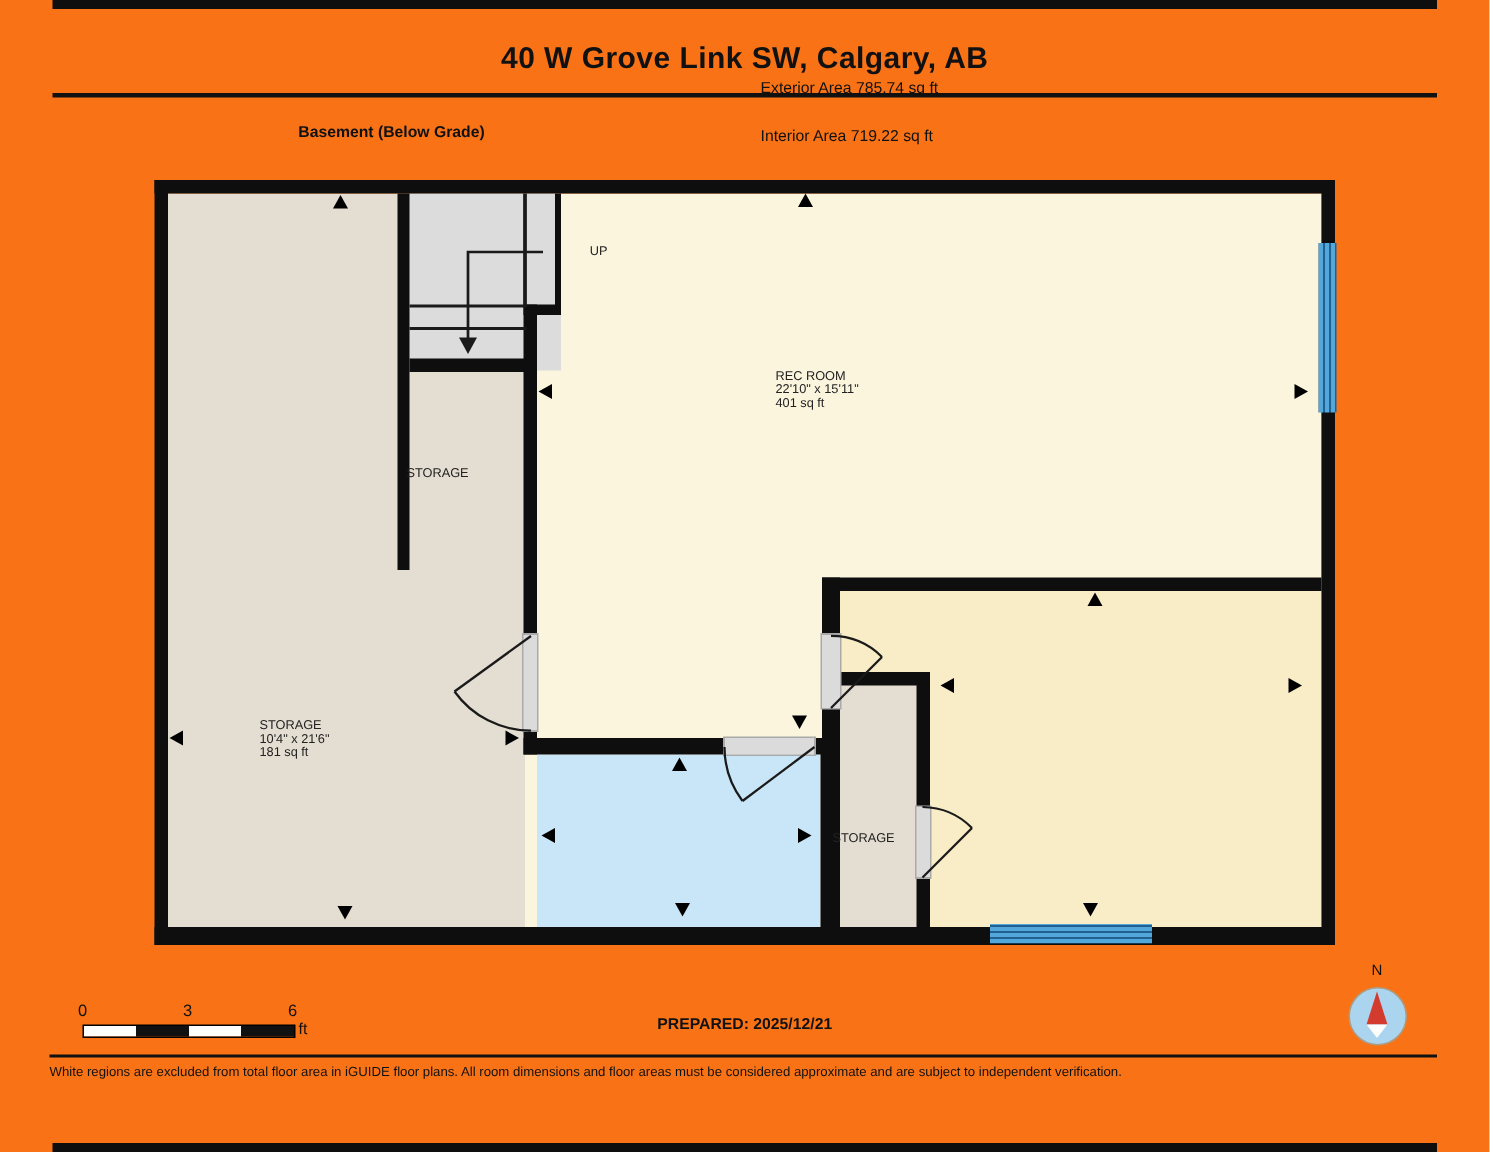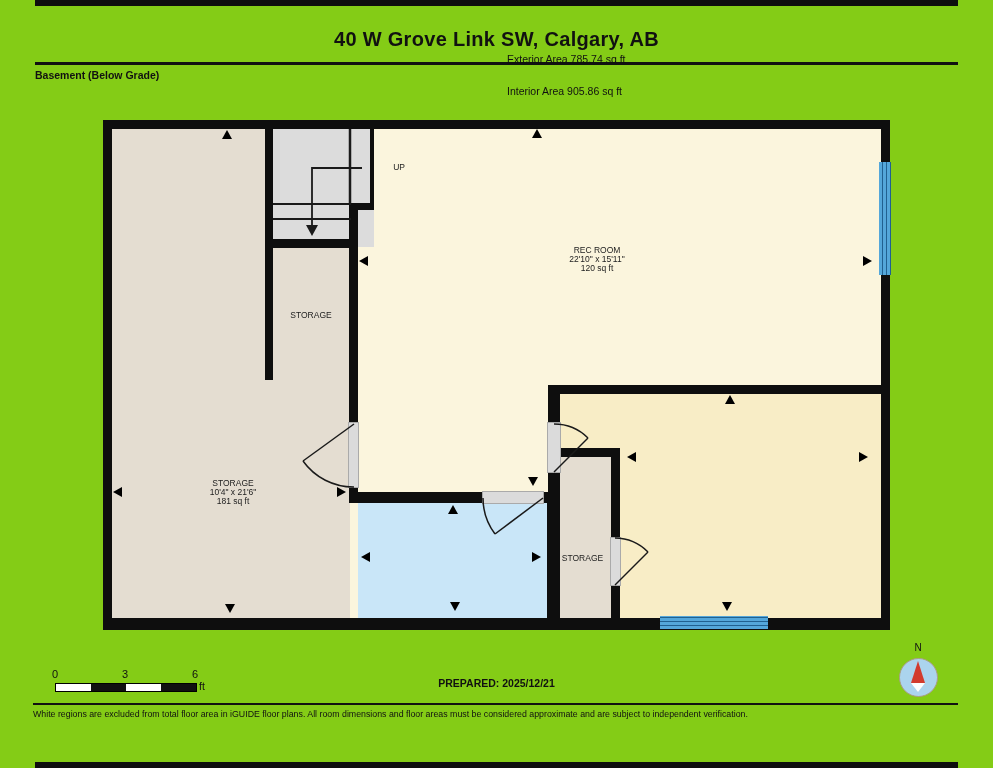--- a/index.html
+++ b/index.html
@@ -1,26 +1,26 @@
 <!DOCTYPE html>
 <html><head>
 <meta charset="utf-8">
 <style>
   html,body{margin:0;padding:0;background:#fff;}
-  .page{position:relative;width:993px;height:768px;background:#84cc16;
+  .page{position:relative;width:993px;height:768px;background:#f97316;
         font-family:"Liberation Sans",sans-serif;color:#1a1a1a;overflow:hidden;}
   .bar{position:absolute;background:#0e0e0e;}
   .rule{position:absolute;background:#111;}
   .wall{position:absolute;background:#0e0e0e;}
   .fill{position:absolute;}
   .door{position:absolute;background:#dbdbdb;outline:1px solid #aaa;}
   .title{position:absolute;left:0;top:28px;width:993px;text-align:center;
          font-size:20px;font-weight:bold;letter-spacing:.3px;color:#111;}
   .subhdr{position:absolute;font-size:10.5px;color:#111;}
-  .room-label{position:absolute;text-align:center;font-size:8.5px;line-height:9px;color:#222;}
+  .room-label{position:absolute;text-align:left;font-size:8.5px;line-height:9px;color:#222;}
   .arrow{position:absolute;width:0;height:0;}
   .arrow-up{border-left:5px solid transparent;border-right:5px solid transparent;border-bottom:9px solid #000;}
   .arrow-down{border-left:5px solid transparent;border-right:5px solid transparent;border-top:9px solid #000;}
   .arrow-left{border-top:5px solid transparent;border-bottom:5px solid transparent;border-right:9px solid #000;}
   .arrow-right{border-top:5px solid transparent;border-bottom:5px solid transparent;border-left:9px solid #000;}
   .window-v{position:absolute;background:repeating-linear-gradient(90deg,#54a7da 0 3px,#216190 3px 4px);}
   .window-h{position:absolute;background:repeating-linear-gradient(0deg,#54a7da 0 3px,#216190 3px 4px);}
   .overlay{position:absolute;left:0;top:0;}
   .scalebar{position:absolute;left:55px;top:683px;width:140px;height:7px;border:1px solid #000;
             background:linear-gradient(90deg,#fff 0 25%,#111 25% 50%,#fff 50% 75%,#111 75% 100%);}
@@ -38,23 +38,23 @@
               border-left:7px solid transparent;border-right:7px solid transparent;border-top:9px solid #fdfdfd;}
 </style>
 </head>
 <body>
 
 <div class="page">
 
   <div class="bar" style="left:35px;top:0;width:923px;height:6px;"></div>
   <div class="title">40 W Grove Link SW, Calgary, AB</div>
   <div class="rule" style="left:35px;top:62px;width:923px;height:3px;"></div>
-  <div class="subhdr" style="left:35px;top:69px;width:452px;text-align:left;font-weight:bold;">Basement (Below Grade)</div>
+  <div class="subhdr" style="left:35px;top:82px;width:452px;text-align:center;font-weight:bold;">Basement (Below Grade)</div>
   <div class="subhdr" style="left:507px;top:53px;">Exterior Area 785.74 sq ft</div>
-  <div class="subhdr" style="left:507px;top:85px;">Interior Area 905.86 sq ft</div>
+  <div class="subhdr" style="left:507px;top:85px;">Interior Area 719.22 sq ft</div>
 
   <div class="fill" style="left:112px;top:129px;width:238px;height:489px;background:#e4ddd1;"></div>
   <div class="fill" style="left:350px;top:129px;width:531px;height:489px;background:#fbf5dd;"></div>
   <div class="fill" style="left:273px;top:129px;width:101px;height:118px;background:#dcdcdc;"></div>
   <div class="fill" style="left:557px;top:394px;width:324px;height:224px;background:#f8edc6;"></div>
   <div class="fill" style="left:557px;top:448px;width:63px;height:170px;background:#e4ddd1;"></div>
   <div class="fill" style="left:358px;top:503px;width:189px;height:115px;background:#c9e6f8;"></div>
 
   <div class="wall" style="left:103px;top:120px;width:787px;height:9px;"></div>
   <div class="wall" style="left:103px;top:618px;width:787px;height:12px;"></div>
@@ -103,21 +103,21 @@
     </g>
     <g>
       <path d="M362,168 L312,168 L312,226" stroke="#1a1a1a" fill="none" stroke-width="1.8"></path>
       <polygon points="306,225 318,225 312,236" fill="#1a1a1a"></polygon>
     </g>
   </svg>
 
   <div class="room-label" style="left:517px;top:246px;width:160px;">
     <div>REC ROOM</div>
     <div>22'10" x 15'11"</div>
-    <div>120 sq ft</div>
+    <div>401 sq ft</div>
   </div>
   <div class="room-label" style="left:271px;top:311px;width:80px;">
     <div>STORAGE</div>
   </div>
   <div class="room-label" style="left:173px;top:479px;width:120px;">
     <div>STORAGE</div>
     <div>10'4" x 21'6"</div>
     <div>181 sq ft</div>
   </div>
   <div class="room-label" style="left:555px;top:554px;width:55px;">

